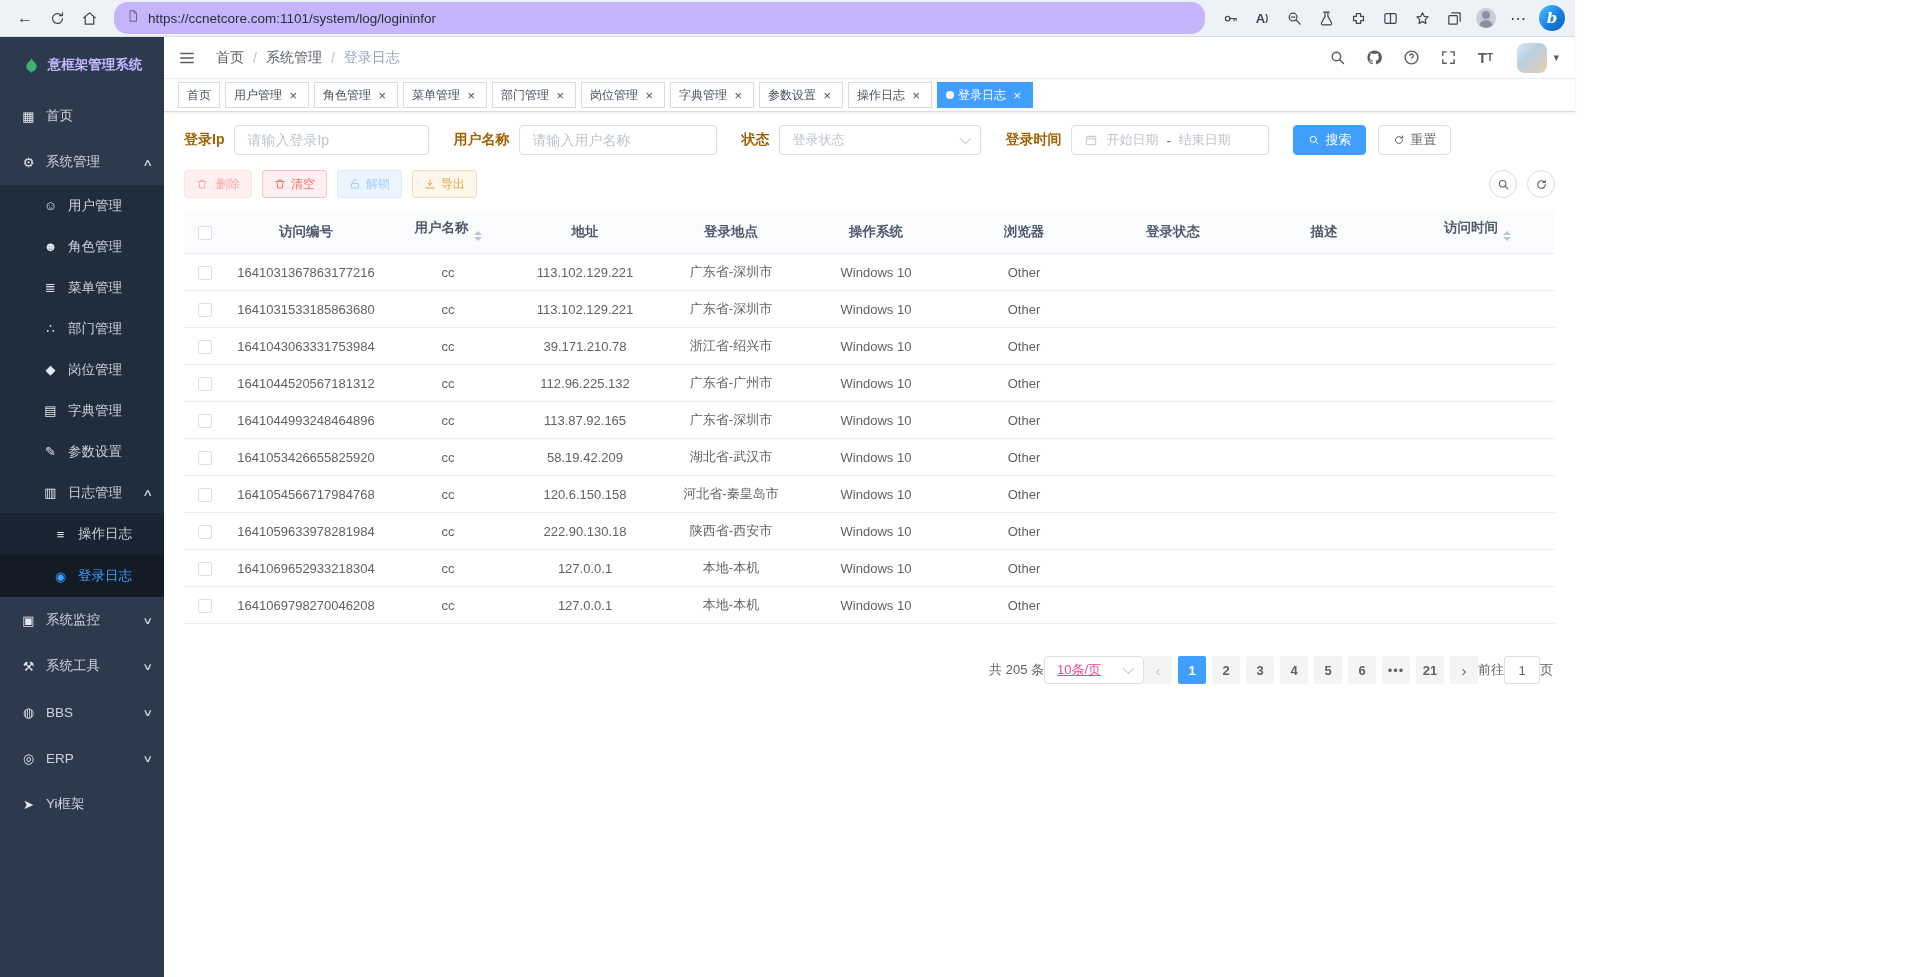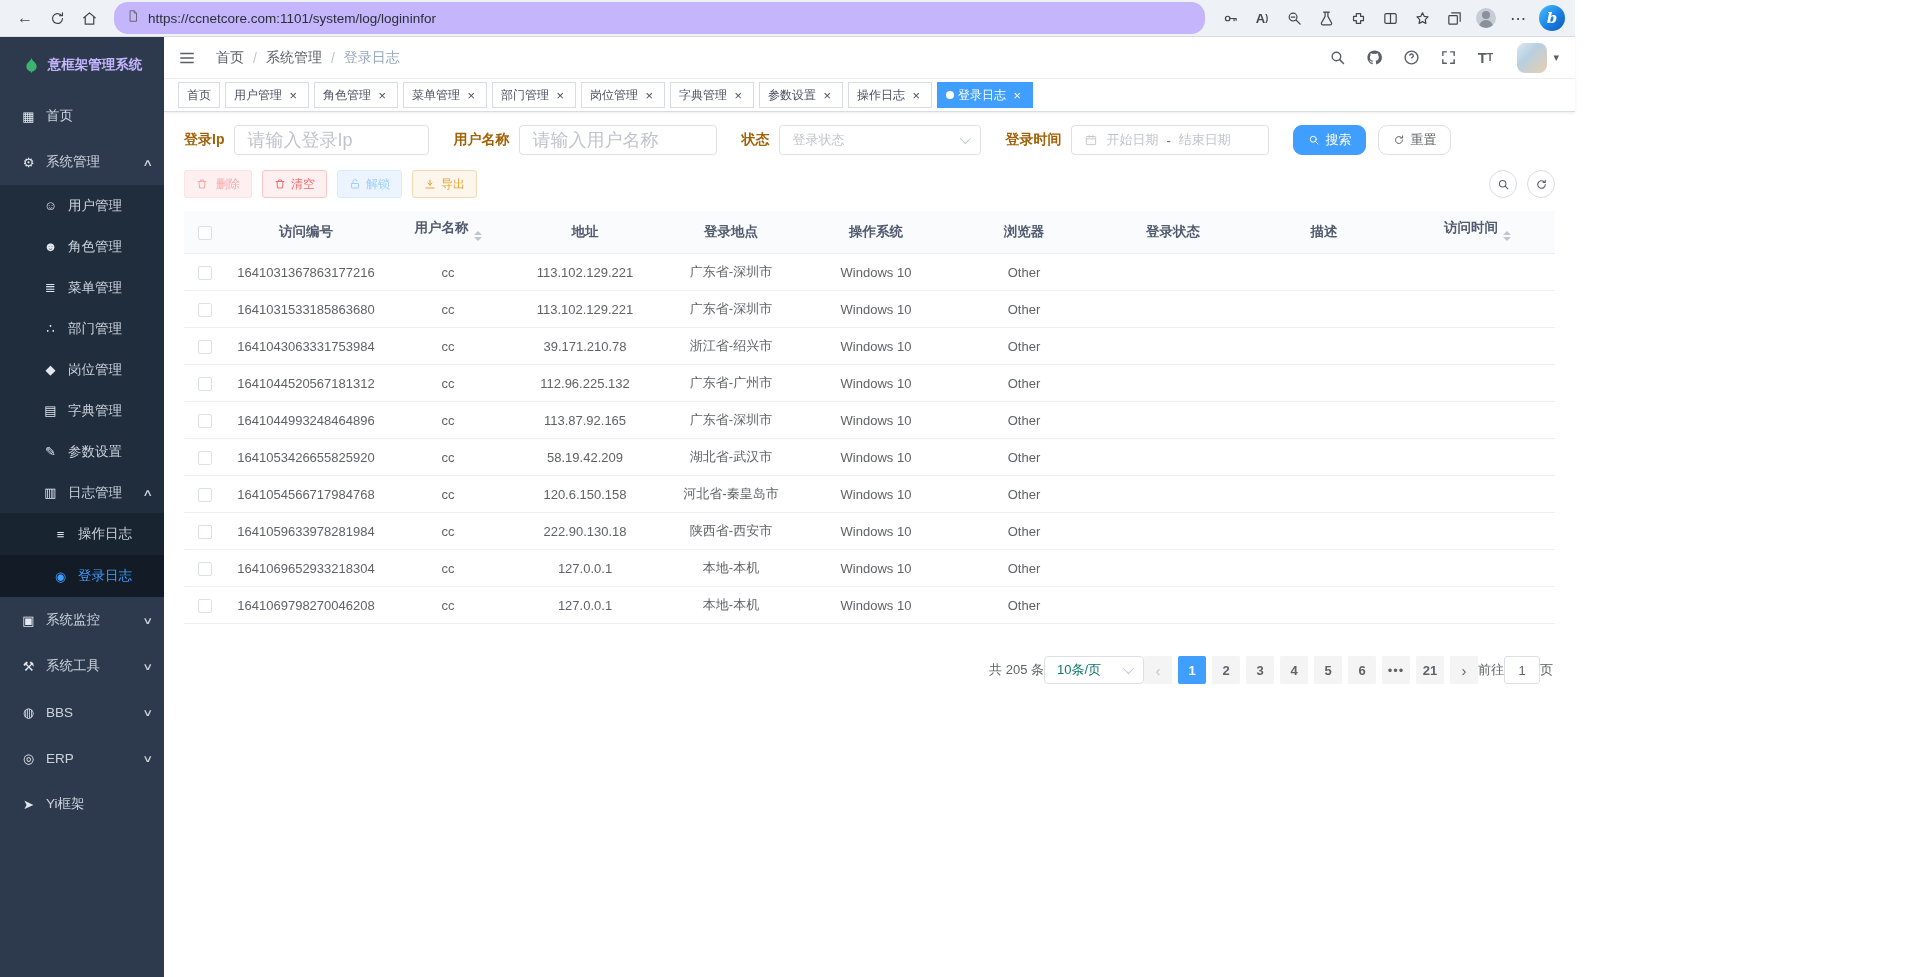--- a/index.html
+++ b/index.html
@@ -75,32 +75,32 @@
     display: inline-flex; align-items: center; justify-content: center; }
 
   
   .content { flex: 1; padding: 13px 20px 0 20px; overflow: hidden; }
 
   .filter-bar { display: flex; align-items: center; font-size: 14px; flex-wrap: nowrap; }
   .f-label { font-weight: 700; color: #a16207; margin-right: 10px; white-space: nowrap; }
   .f-group { display: flex; align-items: center; margin-right: 24px; }
   .input { height: 30px; border: 1px solid #dcdfe6; border-radius: 4px; padding: 0 12px; font-size: 13px;
     color: #606266; background: #fff; display: flex; align-items: center; }
-  .input input { border: none; outline: none; width: 100%; font-size: 18px; color: #737373; font-family: inherit; }
+  .input input { border: none; outline: none; width: 100%; font-size: 14px; color: #737373; font-family: inherit; }
   .input input::placeholder { color: #bfc4cc; }
   .placeholder { color: #bfc4cc; }
   .sel { justify-content: space-between; cursor: pointer; }
   .chev { width: 8px; height: 8px; border-right: 1.5px solid #c0c4cc; border-bottom: 1.5px solid #c0c4cc;
     transform: rotate(45deg) translateY(-2px); flex-shrink: 0; }
   .daterange { gap: 8px; cursor: pointer; }
   .daterange svg { width: 14px; height: 14px; stroke: #c0c4cc; fill: none; stroke-width: 1.6; flex-shrink: 0; }
   .date-sep { color: #606266; }
 
   .btn { display: inline-flex; align-items: center; justify-content: center; gap: 5px; height: 30px; padding: 0 14px;
-    border-radius: 9px; font-size: 13px; cursor: pointer; border: 1px solid transparent; white-space: nowrap; font-family: inherit; }
+    border-radius: 4px; font-size: 13px; cursor: pointer; border: 1px solid transparent; white-space: nowrap; font-family: inherit; }
   .btn svg { width: 12px; height: 12px; stroke: currentColor; fill: none; stroke-width: 2; stroke-linecap: round; stroke-linejoin: round; }
   .btn-primary { background: #409eff; border-color: #409eff; color: #fff; }
   .btn-default { background: #fff; border-color: #dcdfe6; color: #606266; }
 
   .action-bar { display: flex; align-items: center; gap: 10px; margin-top: 15px; }
   .btn-sm { height: 28px; padding: 0 11px; font-size: 12px; border-radius: 3px; }
   .btn-danger-disabled { background: #fef0f0; border-color: #fde2e2; color: #f9a7a7; cursor: not-allowed; gap: 8px; }
   .btn-danger-plain { background: #fef0f0; border-color: #fbc4c4; color: #f56c6c; }
   .btn-primary-disabled { background: #ecf5ff; border-color: #d9ecff; color: #a0cfff; cursor: not-allowed; }
   .btn-warning-plain { background: #fdf6ec; border-color: #f5dab1; color: #e6a23c; }
@@ -623,21 +623,21 @@
                 <td></td>
                 <td></td>
                 <td></td>
               </tr>
             </tbody>
         </table>
 
         <div class="pagination">
           <span>共 205 条</span>
           <span class="input sel page-size-sel">
-            <span style="color:#0f766e;">10条/页</span>
+            <span style="color:#ec4899;text-decoration:underline;">10条/页</span>
             <span class="chev"></span>
           </span>
           <div class="pager">
             <span class="page-btn nav disabled">‹</span>
             <span style="display:contents;"><span class="page-btn active">1</span><span class="page-btn">2</span><span class="page-btn">3</span><span class="page-btn">4</span><span class="page-btn">5</span><span class="page-btn">6</span><span class="page-btn more">•••</span><span class="page-btn">21</span></span>
             <span class="page-btn nav">›</span>
           </div>
           <span>前往</span>
           <input class="goto-input" value="1" style="">
           <span>页</span>

